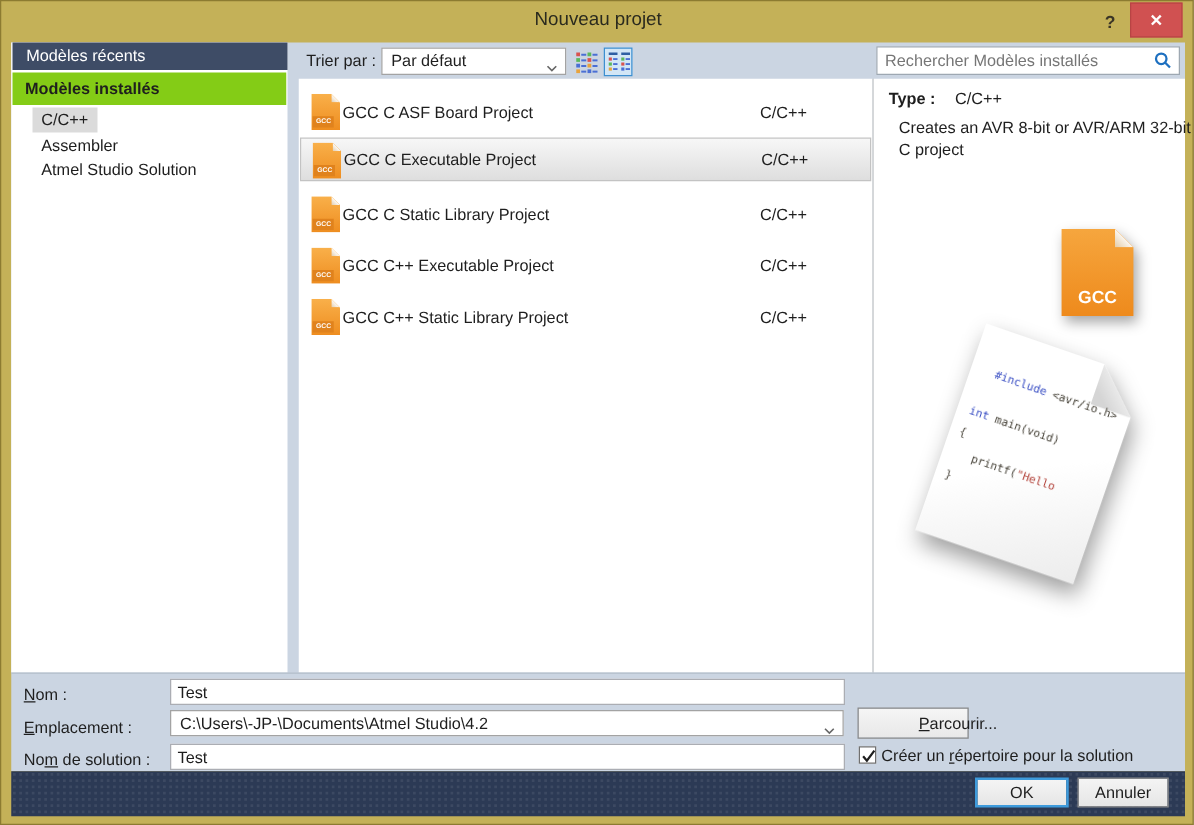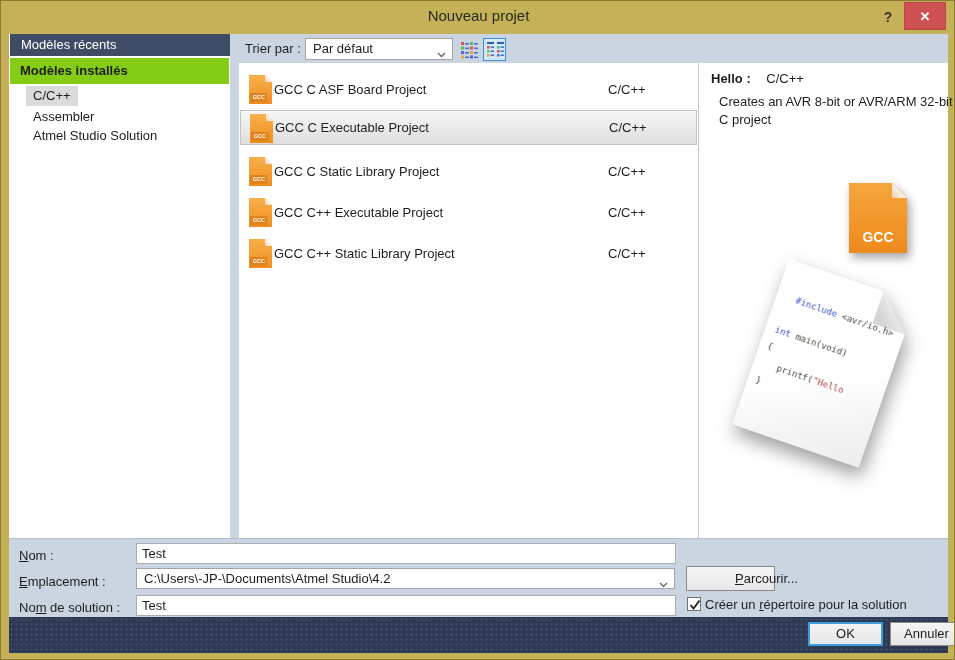--- a/index.html
+++ b/index.html
@@ -109,21 +109,21 @@
   .browse-btn { position:absolute; left:677px; top:27px; width:89px; height:25px;
                 background:linear-gradient(#F5F5F5,#E8E8E8); border:1px solid #8A8A8A;
                 text-align:center; line-height:23px;padding-left:48px; }
   .cb { position:absolute; left:678px; top:58px; width:14px; height:14px; background:#fff;
         border:1px solid #707070; }
   .cb svg { position:absolute; left:1px; top:1px; }
   .cb-label { position:absolute; left:696px; top:58px; white-space:nowrap; }
 
   
   .btn { position:absolute; top:5px; height:24px; text-align:center; line-height:22px;
-         background:linear-gradient(#F4F4F4,#E6E6E6); border:1px solid #8E8E8E;margin-left:28px; }
+         background:linear-gradient(#F4F4F4,#E6E6E6); border:1px solid #8E8E8E; }
   .btn.ok { left:771px; width:75px; border:2px solid #3E9BDC; line-height:20px; }
   .btn.cancel { left:853px; width:73px; }
 </style>
 </head>
 <body>
 
 <div class="stage">
 
   <div class="titlebar">
     <div class="win-title">Nouveau projet</div>
@@ -188,20 +188,29 @@
         <rect x="5.5" y="14.5" width="3.5" height="1.5" fill="#4A6FD4"></rect>
       <rect x="12" y="6" width="2.5" height="2.5" fill="#5CB85C"></rect>
         <rect x="15.5" y="6.5" width="3.5" height="1.5" fill="#4A6FD4"></rect>
       <rect x="12" y="10" width="2.5" height="2.5" fill="#D9534F"></rect>
         <rect x="15.5" y="10.5" width="3.5" height="1.5" fill="#4A6FD4"></rect>
       <rect x="12" y="14" width="2.5" height="2.5" fill="#4A6FD4"></rect>
         <rect x="15.5" y="14.5" width="3.5" height="1.5" fill="#4A6FD4"></rect>
     </svg>
   </div>
 
+  <div class="search-box">
+    <input type="text" placeholder="Rechercher Modèles installés" style="">
+    <span class="search-ic">
+      <svg width="15" height="15">
+          <circle cx="6" cy="6" r="4.2" fill="none" stroke="#1E70C0" stroke-width="1.8"></circle>
+          <line x1="9.2" y1="9.2" x2="13" y2="13" stroke="#1E70C0" stroke-width="1.8"></line>
+        </svg>
+    </span>
+  </div>
 
   <div class="list-panel"></div>
   <div class="vdivider"></div>
 
   <div class="tpl-row" style="top:68px;">
     <div class="gcc-ic">
         <div class="fold"></div>
         <div class="band"><span>GCC</span></div>
       </div>
     <span class="tpl-name">GCC C ASF Board Project</span>
@@ -235,21 +244,21 @@
     <div class="gcc-ic">
         <div class="fold"></div>
         <div class="band"><span>GCC</span></div>
       </div>
     <span class="tpl-name">GCC C++ Static Library Project</span>
     <span class="tpl-type">C/C++</span>
   </div>
 
   <div class="detail-panel">
     <div class="type-line">
-      <b>Hello :</b>
+      <b>Type :</b>
       <span class="v">C/C++</span>
     </div>
     <div class="desc">Creates an AVR 8-bit or AVR/ARM 32-bit C project</div>
 
     <div class="paper-wrap">
       <div class="paper">
         <div class="fold"></div>
         <div class="code" style="left:20px; top:32px;">
           <span class="tok-blue">#include</span><span class="tok-dark"> &lt;avr/io.h&gt;</span>
         </div>

